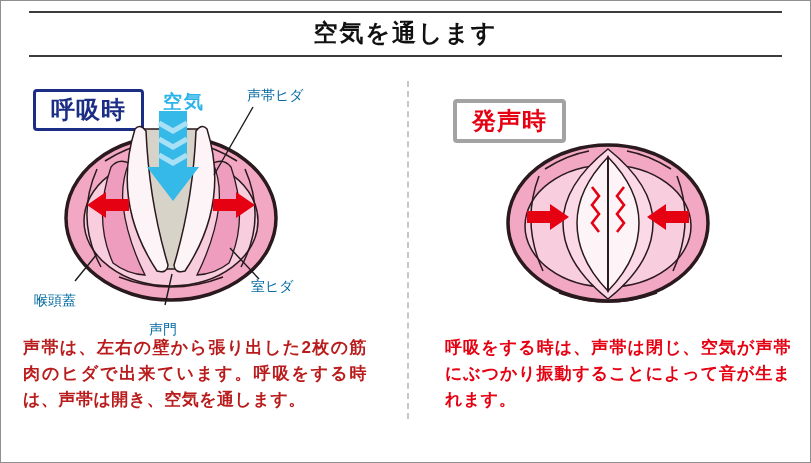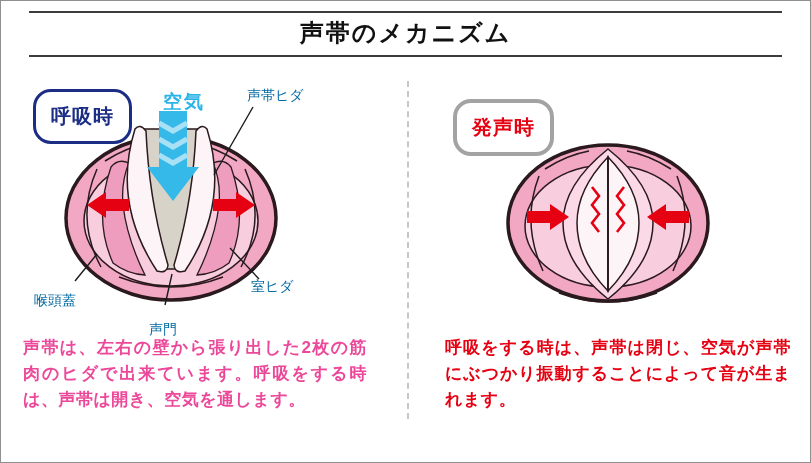--- a/index.html
+++ b/index.html
@@ -15,52 +15,52 @@
     position:absolute; top:16px; left:0; width:100%; margin:0;
     text-align:center; font-size:24px; font-weight:bold; color:#111;
     letter-spacing:2px;
   }
   .divider {
     position:absolute; left:406px; top:80px; height:338px; width:0;
     border-left:2px dashed #c7c7c7;
   }
   .badge {
     position:absolute; box-sizing:border-box; background:#fff;
-    border-radius:18px; font-weight:bold; font-size:20px;
-    padding:12px 15px; letter-spacing:1px; line-height:1.25;
+    border-radius:4px; font-weight:bold; font-size:24px;
+    padding:3px 15px; letter-spacing:1px; line-height:1.25;
   }
   .badge-blue { left:32px;  top:88px; border:3px solid #1b2d85; color:#1b2d85; }
   .badge-red  { left:452px; top:98px; border:4px solid #a3a3a3; color:#e50012; }
   .air {
     position:absolute; left:162px; top:88px;
     color:#2cb4e8; font-size:19px; font-weight:bold; letter-spacing:2px;
   }
   .anno { position:absolute; font-size:14px; color:#0369a1; }
   .anno-vocal   { left:246px; top:86px;  }
   .anno-epi     { left:33px;  top:291px; }
   .anno-glottis { left:148px; top:305px;margin-top:15px; }
   .anno-vent    { left:250px; top:277px; }
   .diagram { position:absolute; top:70px; }
   .diagram-left  { left:0;    width:400px; height:265px; }
   .diagram-right { left:410px; width:390px; height:265px; }
   .desc {
     position:absolute; top:334px; margin:0;
     font-size:17px; font-weight:bold; line-height:1.52; letter-spacing:0.5px;
     text-align:justify;
   }
-  .desc-blue { left:22px;  width:344px; color:#ec4899; }
+  .desc-blue { left:22px;  width:344px; color:#b91c1c; }
   .desc-red  { left:444px; width:346px; color:#e50012; }
 </style>
 </head>
 <body>
 
 <div class="page">
 
   <div class="rule rule-top"></div>
-  <h1 class="title">声帯のメカニズム</h1>
+  <h1 class="title">空気を通します</h1>
   <div class="rule rule-under"></div>
   <div class="divider"></div>
 
   <section>
     <span class="badge badge-blue">呼吸時</span>
     <span class="air">空気</span>
     <span class="anno anno-vocal">声帯ヒダ</span>
     <span class="anno anno-epi">喉頭蓋</span>
     <span class="anno anno-glottis">声門</span>
     <span class="anno anno-vent">室ヒダ</span>

